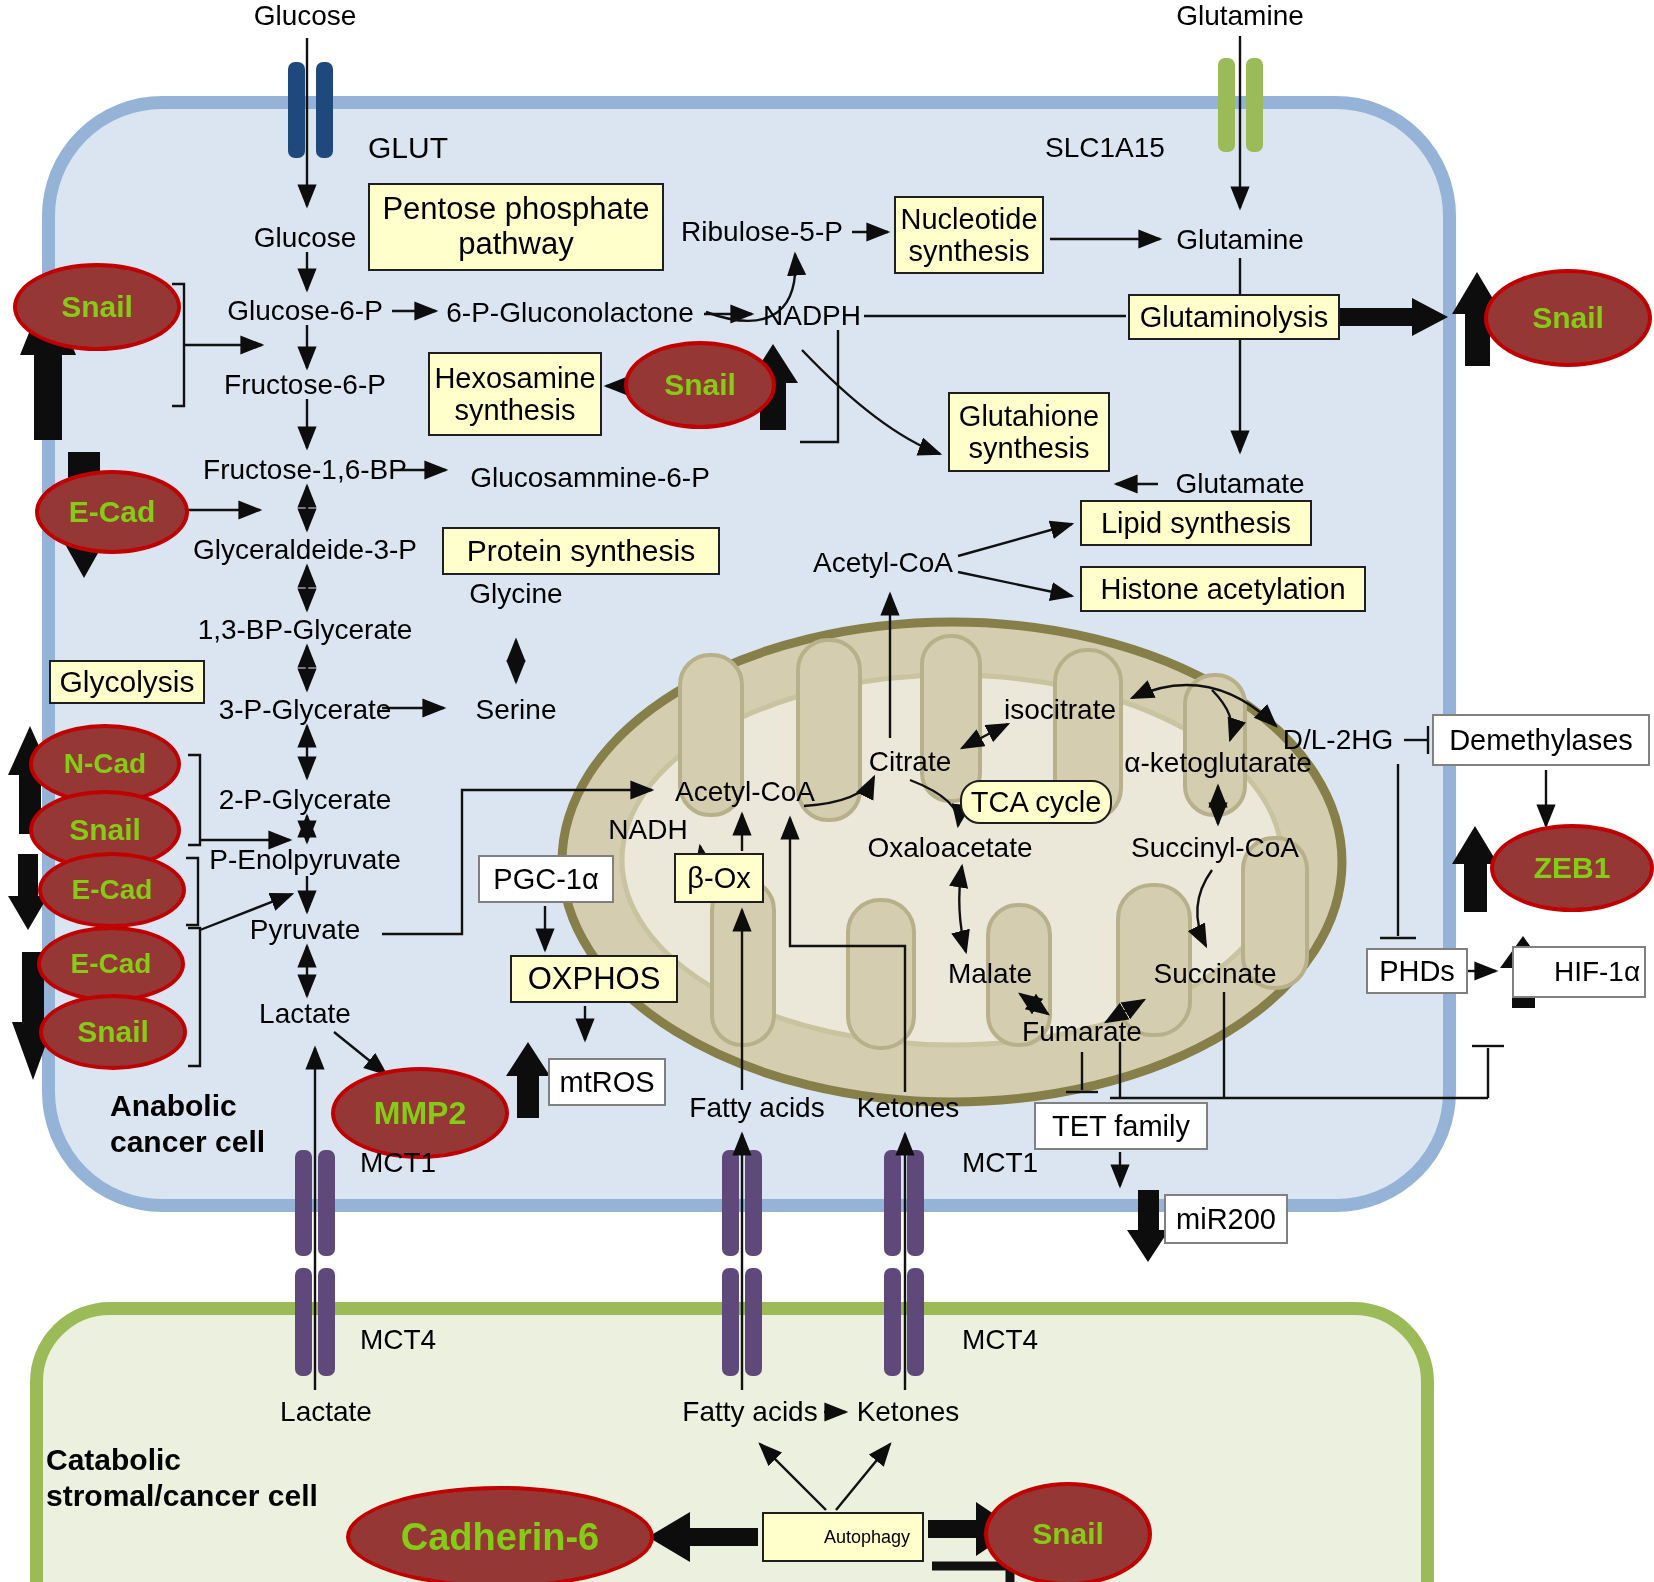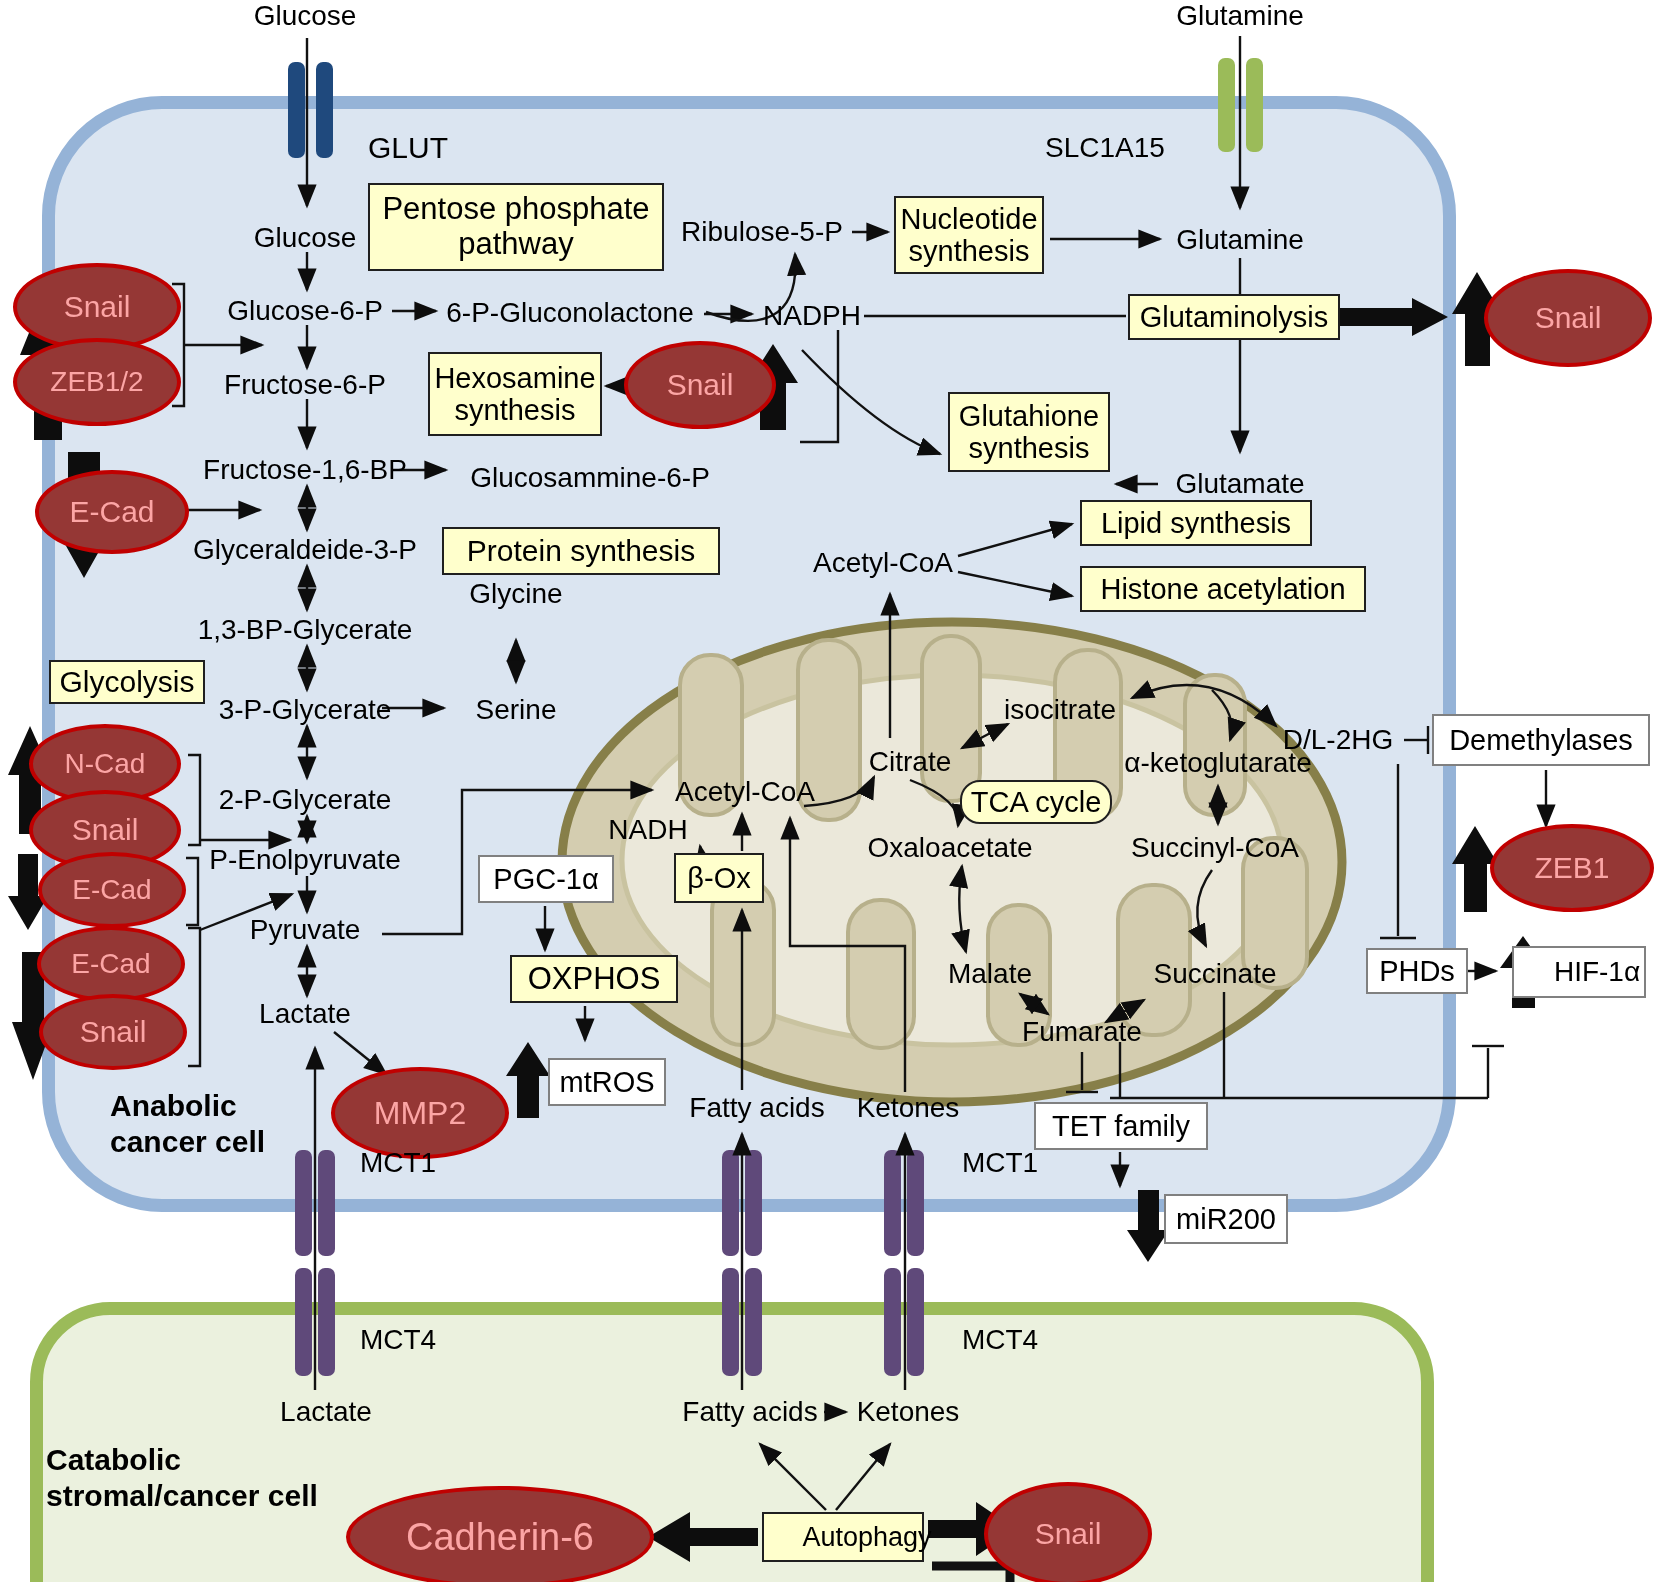--- a/index.html
+++ b/index.html
@@ -16,21 +16,21 @@
   .cell{position:absolute;box-sizing:border-box;}
   .lbl{position:absolute;transform:translate(-50%,-50%);white-space:nowrap;
        font-size:28px;line-height:1.05;}
   .lbl2{position:absolute;font-weight:bold;font-size:30px;line-height:1.2;}
   .ybox,.wbox{position:absolute;box-sizing:border-box;display:flex;align-items:center;
        justify-content:center;text-align:center;line-height:1.12;}
   .ybox{background:var(--box-yellow);border:2px solid #1f1f1f;}
   .wbox{background:#ffffff;border:2px solid #808080;}
   .oval{position:absolute;background:var(--oval-fill);border:4px solid var(--oval-border);
        border-radius:50%;display:flex;align-items:center;justify-content:center;
-       color:#fca5a5;font-weight:normal;transform:translate(-50%,-50%);}
+       color:#84cc16;font-weight:bold;transform:translate(-50%,-50%);}
   .bar{position:absolute;border-radius:7px;}
   svg{position:absolute;left:0;top:0;}
 </style>
 </head>
 <body>
 
 <div id="stage">
 
   <div class="cell" style="left:42px;top:96px;width:1414px;height:1116px;border:13px solid var(--cell-border);
               background:var(--cell-fill);border-radius:120px;"></div>
@@ -217,21 +217,21 @@
     </div>
   <div class="ybox" style="left:960px;top:780px;width:152px;height:44px;font-size:29px;border-radius:20px;">
       <span>TCA cycle</span>
     </div>
   <div class="ybox" style="left:674px;top:853px;width:90px;height:50px;font-size:29px;">
       <span>β-Ox</span>
     </div>
   <div class="ybox" style="left:510px;top:955px;width:168px;height:48px;font-size:31px;">
       <span>OXPHOS</span>
     </div>
-  <div class="ybox" style="left:762px;top:1512px;width:162px;height:50px;font-size:27px;padding-left:48px;">
+  <div class="ybox" style="left:762px;top:1512px;width:162px;height:50px;font-size:18px;padding-left:48px;">
       <span>Autophagy</span>
     </div>
 
   <div class="wbox" style="left:478px;top:855px;width:136px;height:48px;font-size:29px;">
       <span>PGC-1α</span>
     </div>
   <div class="wbox" style="left:548px;top:1058px;width:118px;height:48px;font-size:29px;">
       <span>mtROS</span>
     </div>
   <div class="wbox" style="left:1432px;top:714px;width:218px;height:52px;font-size:29px;">
@@ -245,23 +245,20 @@
     </div>
   <div class="wbox" style="left:1034px;top:1102px;width:174px;height:48px;font-size:29px;">
       <span>TET family</span>
     </div>
   <div class="wbox" style="left:1164px;top:1194px;width:124px;height:50px;font-size:29px;">
       <span>miR200</span>
     </div>
 
   <div class="oval" style="left:97px;top:307px;width:160px;height:80px;font-size:30px;">
       <span>Snail</span>
-    </div>
-  <div class="oval" style="left:97px;top:382px;width:160px;height:80px;font-size:28px;">
-      <span>ZEB1/2</span>
     </div>
   <div class="oval" style="left:112px;top:512px;width:146px;height:76px;font-size:30px;">
       <span>E-Cad</span>
     </div>
   <div class="oval" style="left:105px;top:764px;width:144px;height:72px;font-size:28px;">
       <span>N-Cad</span>
     </div>
   <div class="oval" style="left:105px;top:830px;width:144px;height:72px;font-size:30px;">
       <span>Snail</span>
     </div>

